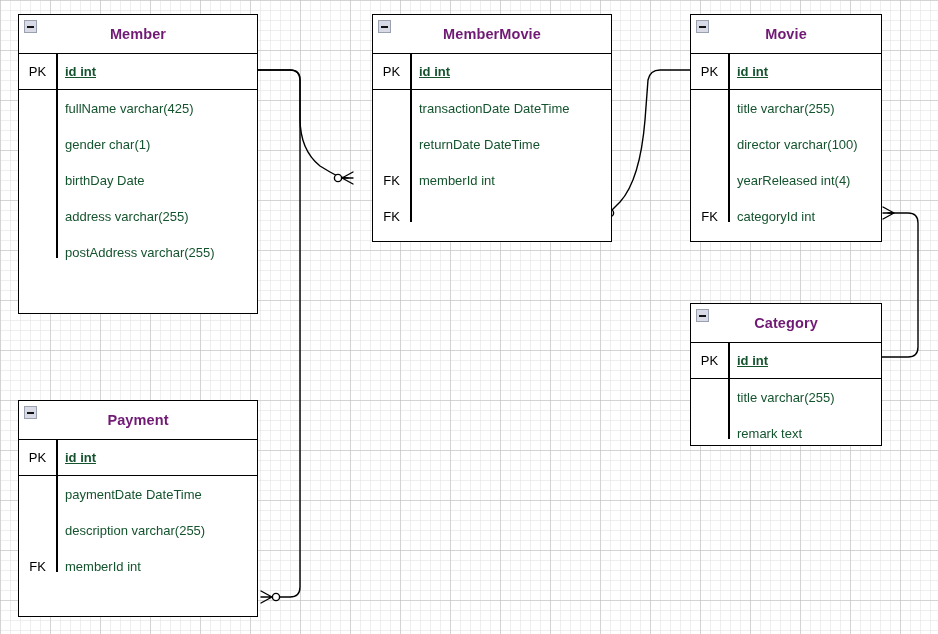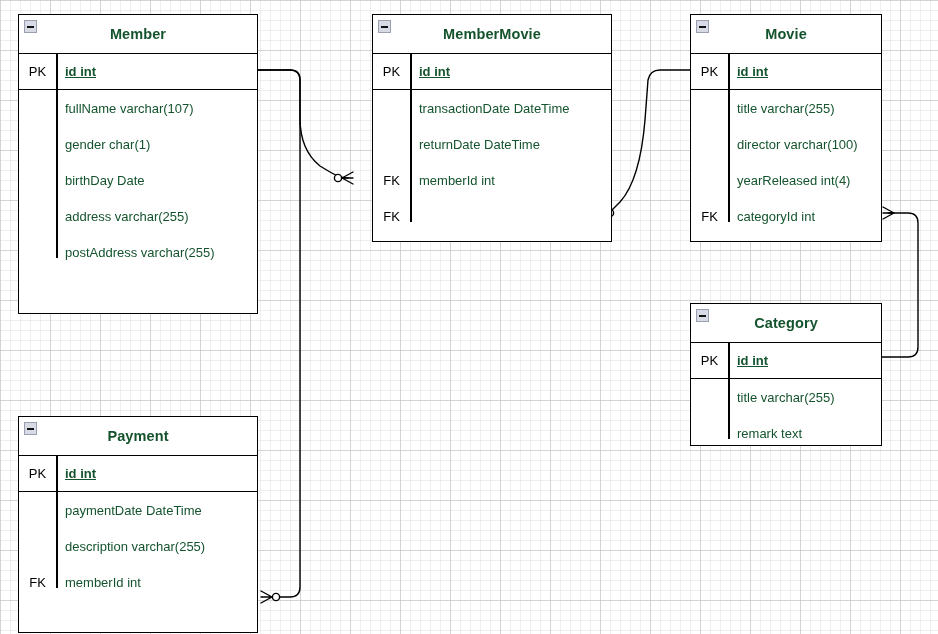--- a/index.html
+++ b/index.html
@@ -69,21 +69,21 @@
     height: 39px;
     border-bottom: 1.6px solid #000000;
     display: flex;
     align-items: center;
     justify-content: center;
     background: #ffffff;
   }
   .entity-title {
     font-size: 14.5px;
     font-weight: bold;
-    color: #14532d;
+    color: #701a75;
     letter-spacing: 0.1px;
   }
   .collapse-icon {
     position: absolute;
     left: 5px;
     top: 5px;
     width: 13px;
     height: 13px;
     box-sizing: border-box;
     border: 1px solid #9aa0b0;
@@ -196,21 +196,21 @@
           </div>
           <div class="entity-title">Member</div>
         </div>
         <div class="row pk-row">
           <div class="keycell">PK</div>
           <div class="attrcell"><span class="u">id int</span></div>
         </div>
         <div class="rows-body">
           <div class="row">
             <div class="keycell"></div>
-            <div class="attrcell">fullName varchar(107)</div>
+            <div class="attrcell">fullName varchar(425)</div>
           </div>
           <div class="row">
             <div class="keycell"></div>
             <div class="attrcell">gender char(1)</div>
           </div>
           <div class="row">
             <div class="keycell"></div>
             <div class="attrcell">birthDay Date</div>
           </div>
           <div class="row">
@@ -297,21 +297,21 @@
           <div class="row">
             <div class="keycell"></div>
             <div class="attrcell">title varchar(255)</div>
           </div>
           <div class="row">
             <div class="keycell"></div>
             <div class="attrcell">remark text</div>
           </div>
         </div>
       </div>
-      <div class="entity" style="left: 18px; top: 400px; width: 240px; height: 217px; margin-top: 16px;">
+      <div class="entity" style="left: 18px; top: 400px; width: 240px; height: 217px;">
         <div class="entity-header">
           <div class="collapse-icon">
             <i></i>
           </div>
           <div class="entity-title">Payment</div>
         </div>
         <div class="row pk-row">
           <div class="keycell">PK</div>
           <div class="attrcell"><span class="u">id int</span></div>
         </div>

